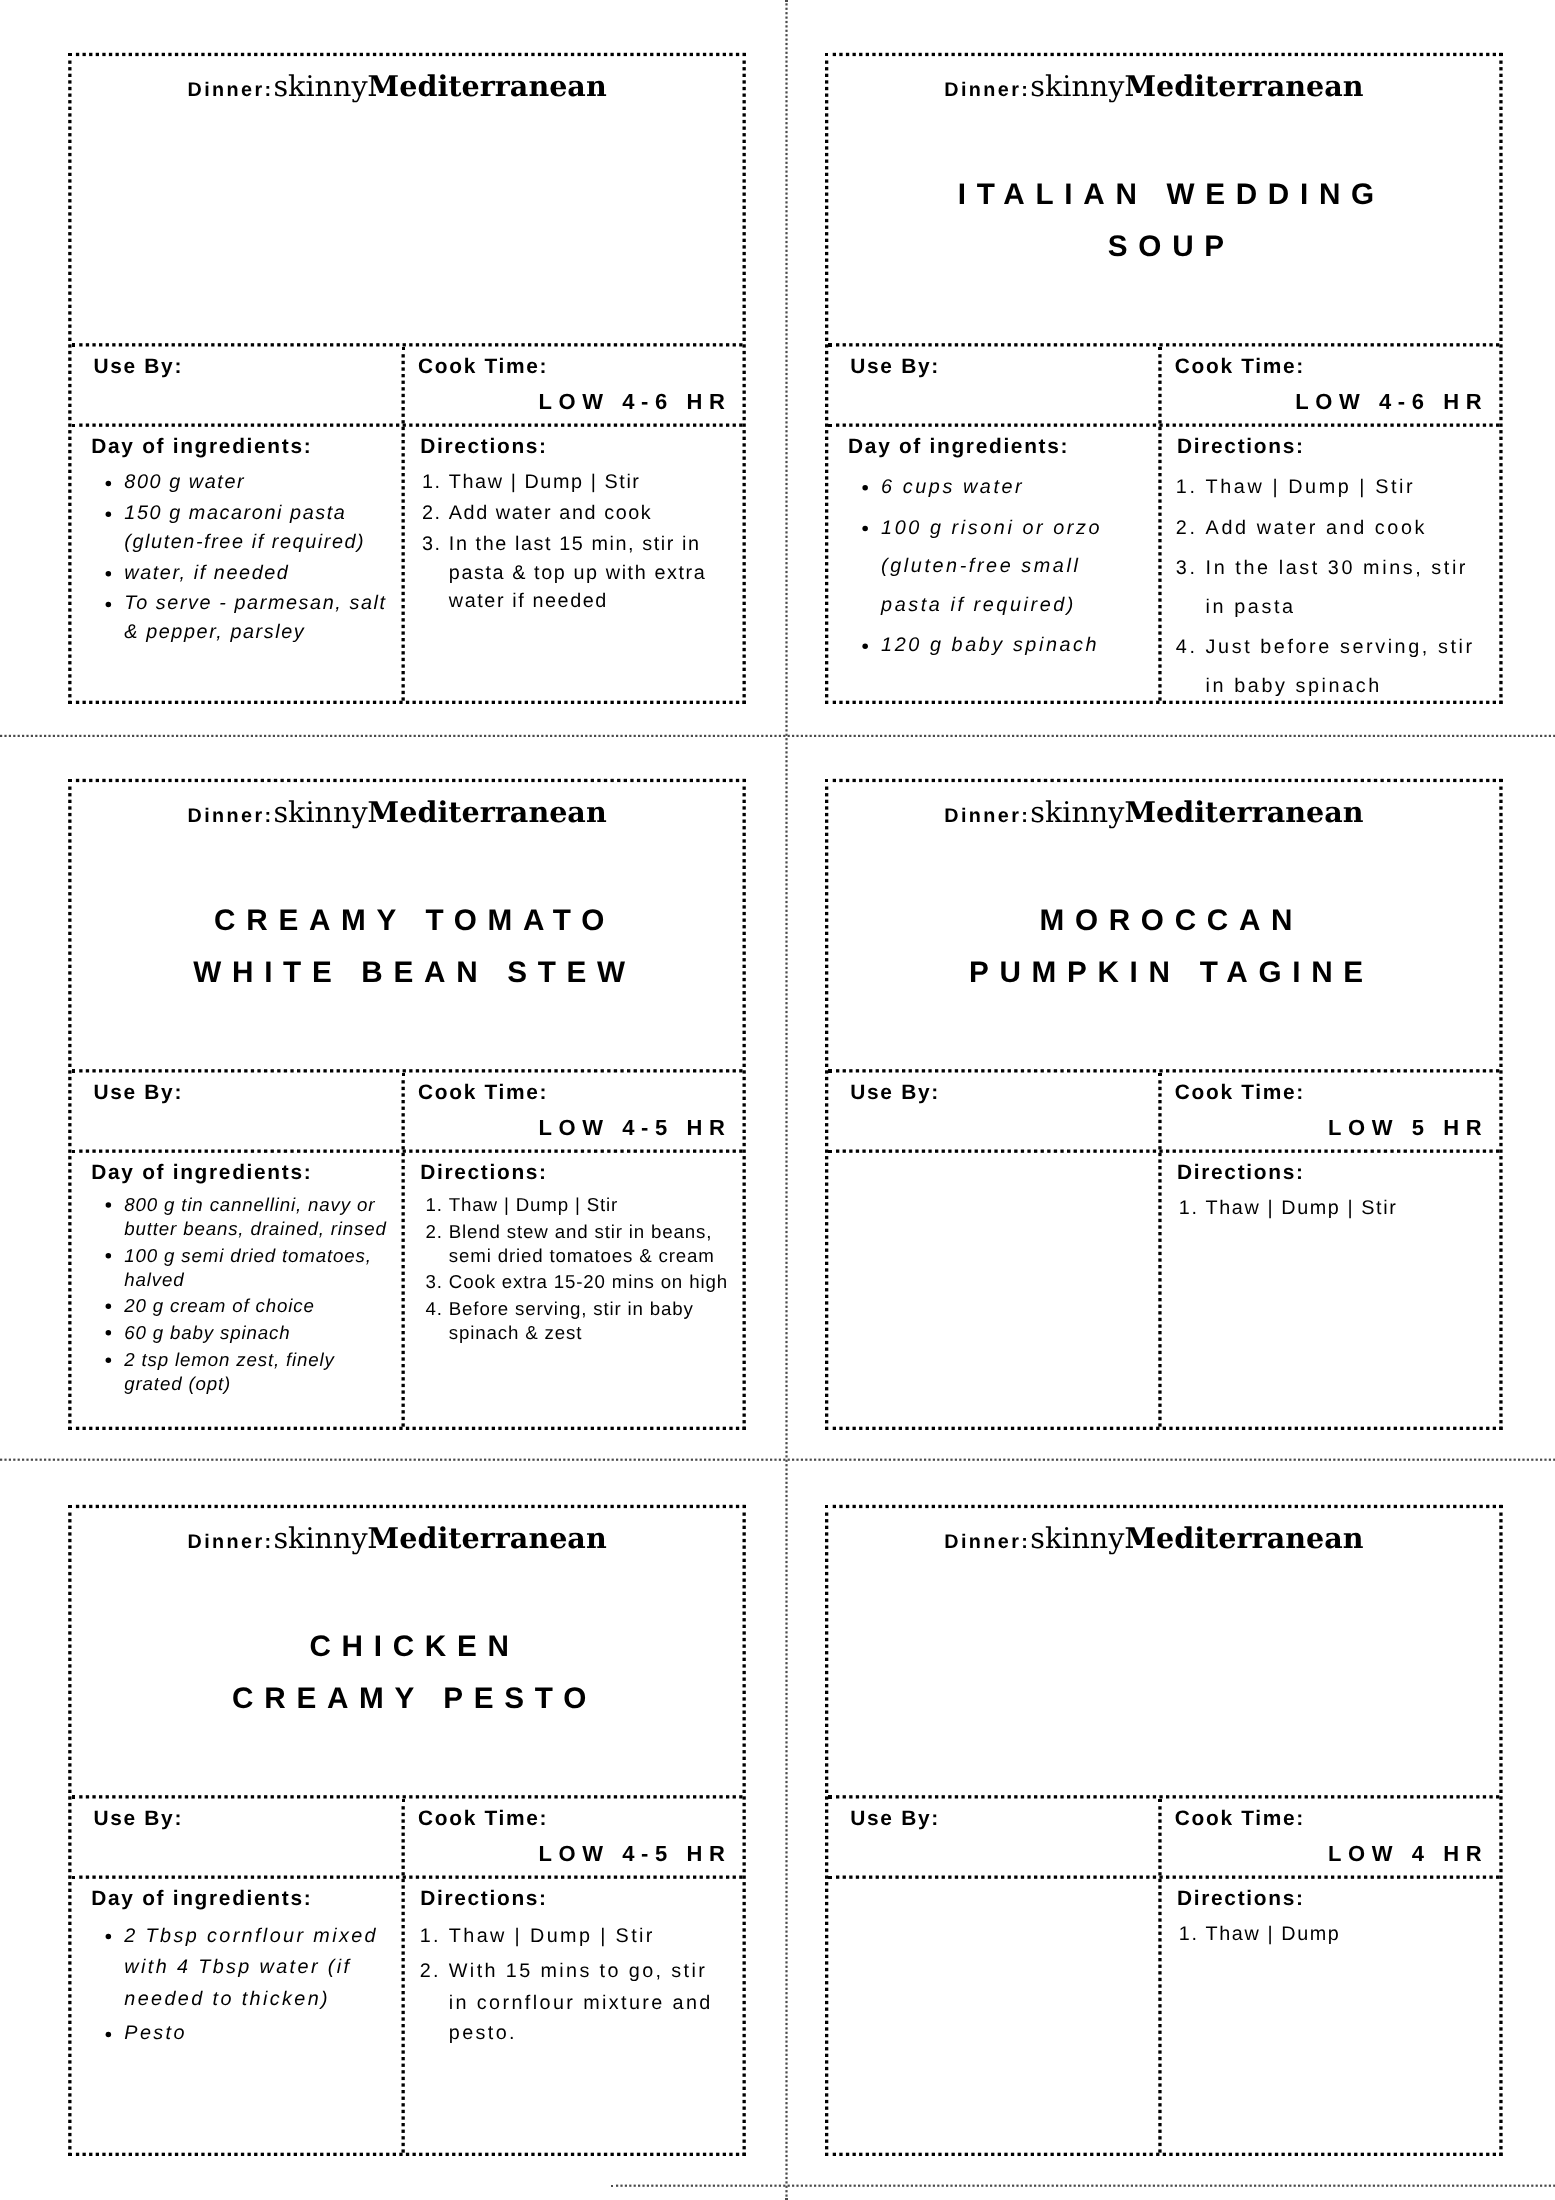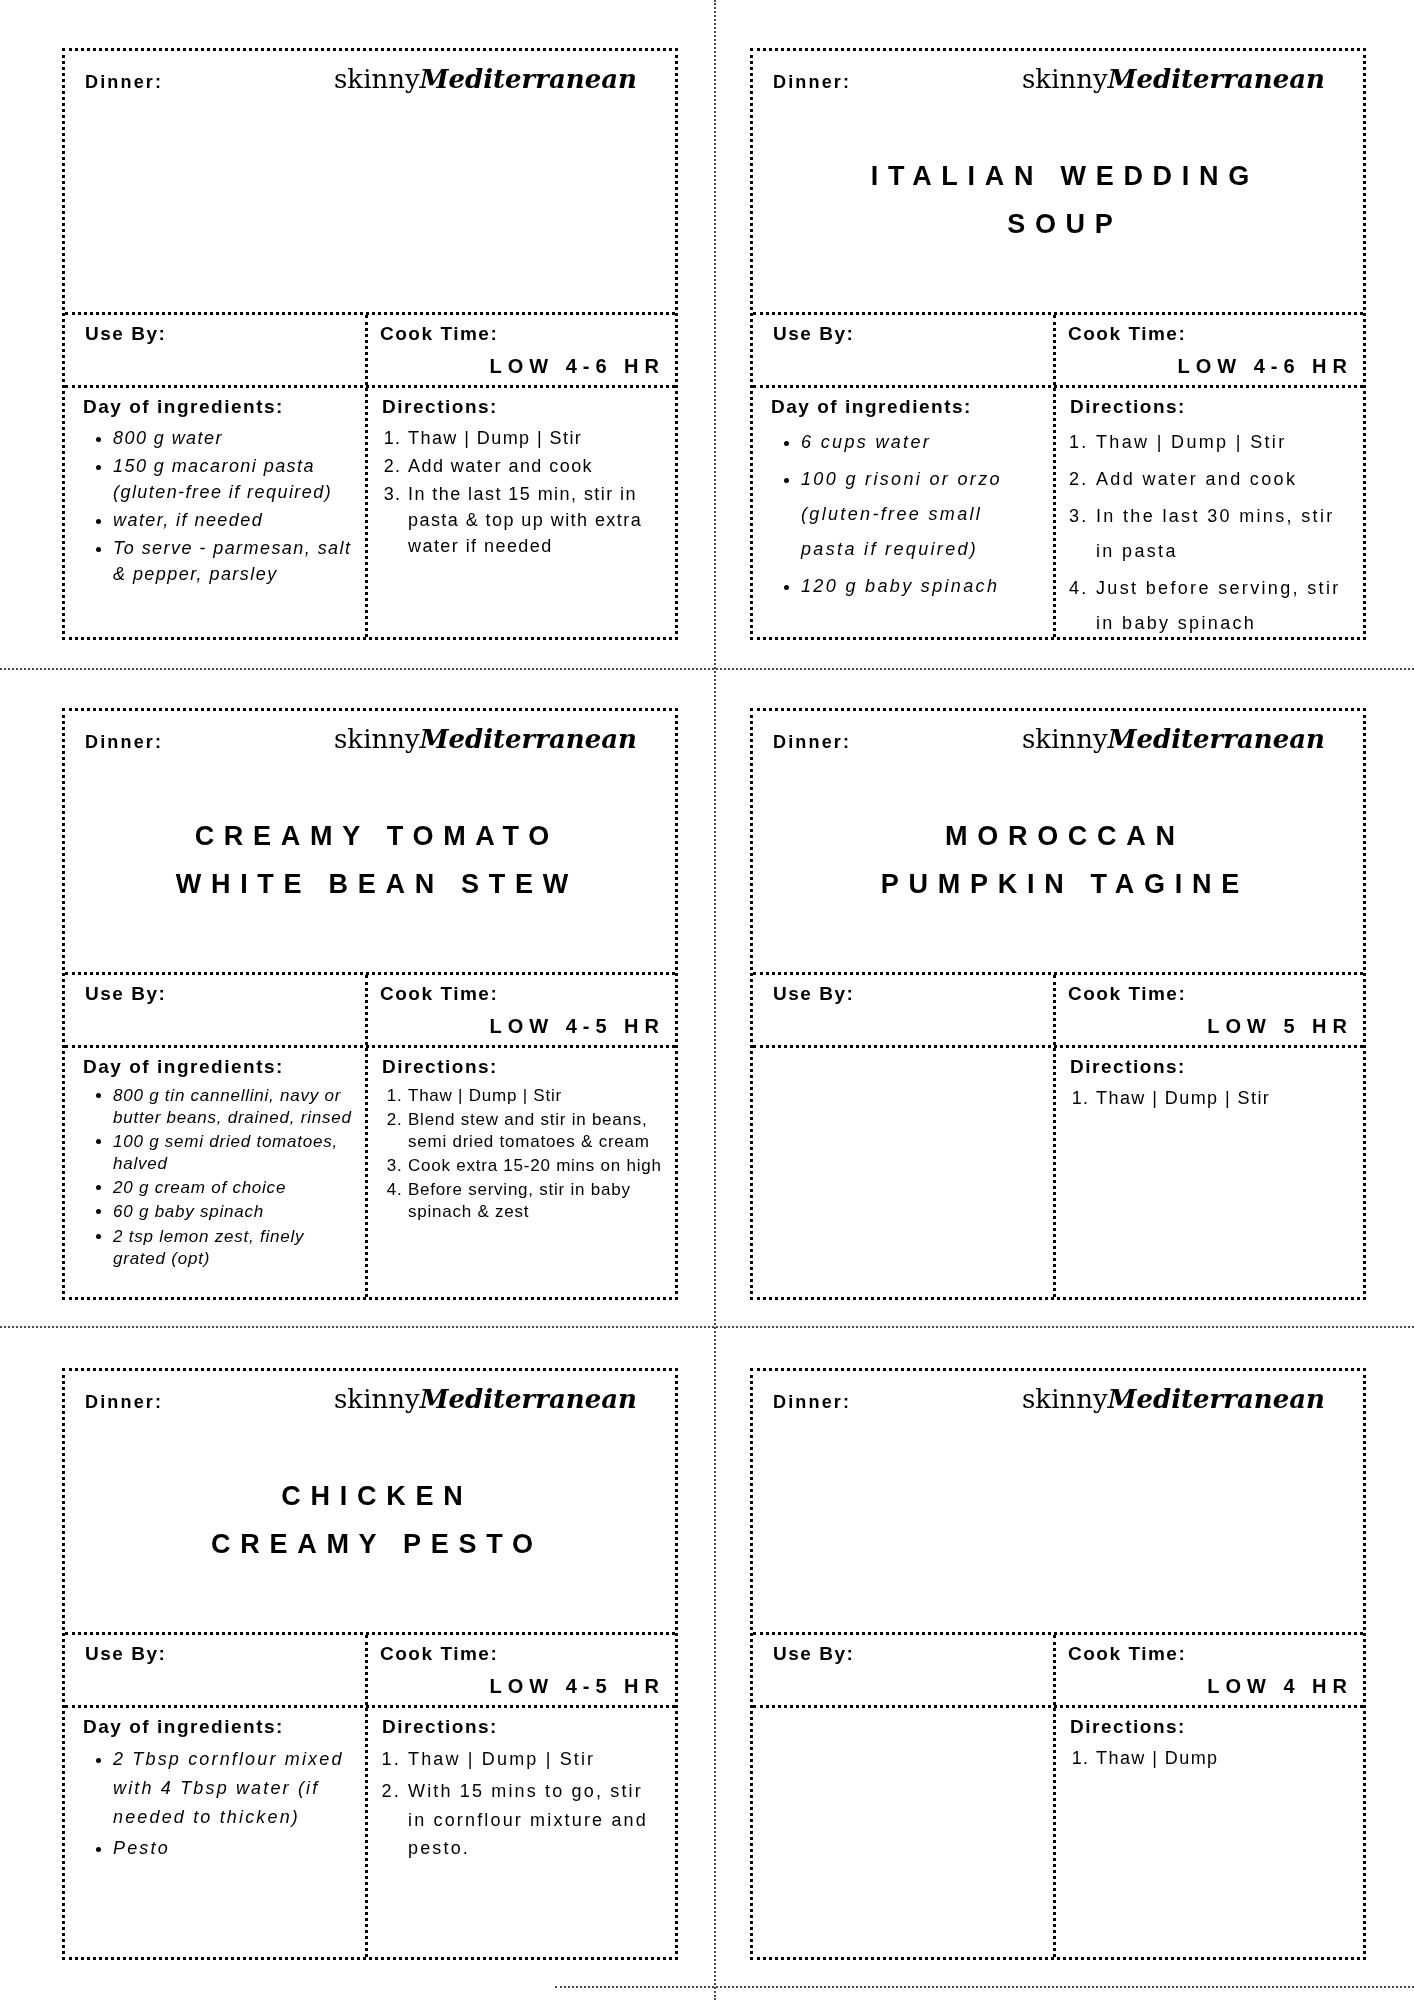--- a/index.html
+++ b/index.html
@@ -26,24 +26,24 @@
     display: flex; flex-direction: column; background: #fff;
   }
 
   
   .card-top {
     flex: none; height: 264px; box-sizing: border-box;
     border-bottom: 3px dotted #000;
     display: flex; flex-direction: column;
     padding: 13px 16px 6px 20px;
   }
-  .card-header { flex: none; display: flex; justify-content: space-between; align-items: baseline; }
+  .card-header { flex: none; display: flex; justify-content: center; align-items: baseline; }
   .meal-label { font-weight: 700; font-size: 18px; letter-spacing: 0.12em; }
   .brand { font-family: "DejaVu Serif", "Liberation Serif", serif; font-size: 26px; margin-right: 22px; white-space: nowrap; }
-  .brand-suffix { font-weight: 700; font-style: italic; }
+  .brand-suffix { font-weight: 700; }
   .title-wrap { flex: 1; display: flex; align-items: center; justify-content: center; }
   .card-title { text-align: center; }
   .title-line { display: block; font-weight: 700; font-size: 27px; line-height: 48px; letter-spacing: 0.36em; padding-left: 0.36em; white-space: nowrap; }
 
   
   .band { flex: none; height: 73px; box-sizing: border-box; border-bottom: 3px dotted #000; display: flex; }
   .band-left { flex: none; width: 303px; box-sizing: border-box; border-right: 3px dotted #000; padding: 8px 12px 0 20px; }
   .band-right { flex: 1; display: flex; flex-direction: column; box-sizing: border-box; padding: 8px 10px 7px 12px; }
   .section-label { font-weight: 700; font-size: 19px; letter-spacing: 0.08em; }
   .cook-value { margin-top: auto; align-self: flex-end; font-weight: 700; font-size: 20px; letter-spacing: 0.3em; white-space: nowrap; }

